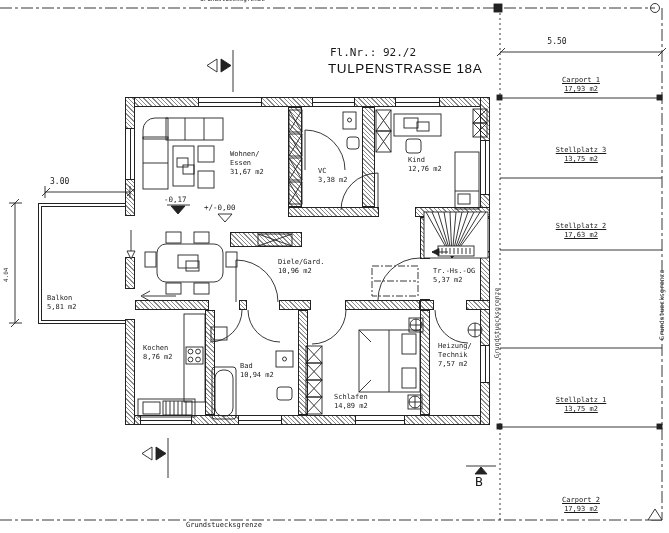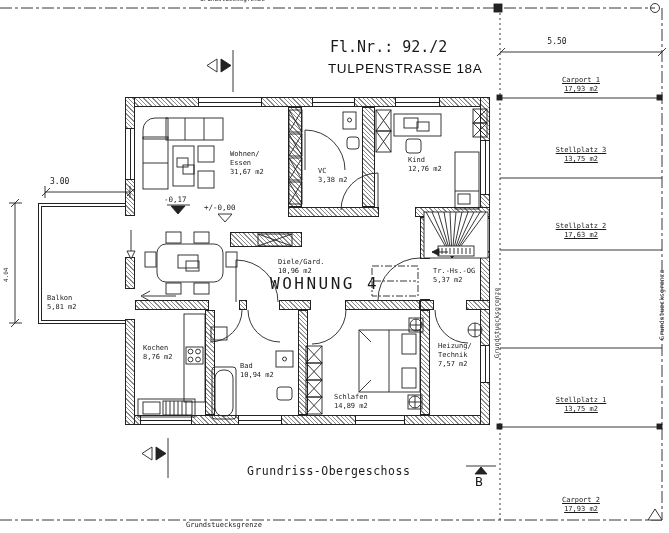--- a/index.html
+++ b/index.html
@@ -12,21 +12,21 @@
   .win{position:absolute;background:#fff;border:1px solid #222;z-index:3;box-sizing:border-box;}
   .win.h::after{content:"";position:absolute;left:0;right:0;top:50%;border-top:1px solid #222;}
   .win.v::after{content:"";position:absolute;top:0;bottom:0;left:50%;border-left:1px solid #222;}
   .lbl{position:absolute;font-size:7px;line-height:1.32;white-space:pre-line;z-index:10;}
   .dim{position:absolute;font-size:8px;z-index:10;}
   .vtext{position:absolute;writing-mode:vertical-rl;transform:rotate(180deg);font-size:6.5px;z-index:10;color:#333;}
   #balkon-outline{position:absolute;left:38px;top:203px;width:89px;height:119px;border:1px solid #222;z-index:1;}
   #balkon-outline::after{content:"";position:absolute;inset:2px;border:1px solid #222;}
   #street-name{position:absolute;left:328px;top:61px;font-family:"Liberation Sans",sans-serif;
         font-size:13.5px;letter-spacing:.6px;color:#111;z-index:10;}
-  #fl-nr{position:absolute;left:330px;top:38px;font-size:15px;z-index:10;}
+  #fl-nr{position:absolute;left:330px;top:46px;font-size:11px;z-index:10;}
   #apartment-label{position:absolute;left:270px;top:274px;font-size:16px;letter-spacing:2.5px;z-index:10;}
   #plan-title{position:absolute;left:247px;top:464px;font-size:11.5px;letter-spacing:.5px;z-index:10;}
   .park-lbl{position:absolute;left:502px;width:158px;text-align:center;font-size:7px;
         line-height:1.35;white-space:pre-line;z-index:10;text-decoration:underline;}
   svg{position:absolute;left:0;top:0;z-index:5;pointer-events:none;}
   .lvl{position:absolute;font-size:7.5px;z-index:10;}
   #b-letter{position:absolute;left:475px;top:474px;font-size:13px;z-index:10;}
 </style>
 </head>
 <body>
@@ -249,22 +249,20 @@
     <g>
       <path d="M131 230 V252"></path>
         <path d="M127 251 L131 259 L135 251 Z" fill="#fff"></path>
       <path d="M176 296 H143"></path>
         <path d="M150 291 L141 296 L150 301"></path>
     </g>
   </svg>
 
   <div id="fl-nr">Fl.Nr.: 92./2</div>
   <div id="street-name">TULPENSTRASSE 18A</div>
-  <div id="apartment-label">WOHNUNG 4</div>
-  <div id="plan-title">Grundriss-Obergeschoss</div>
 
   <div class="lbl" style="left:230px;top:150px">Wohnen/
 Essen
 31,67 m2</div>
   <div class="lbl" style="left:318px;top:167px">VC
 3,38 m2</div>
   <div class="lbl" style="left:408px;top:156px">Kind
 12,76 m2</div>
   <div class="lbl" style="left:278px;top:258px">Diele/Gard.
 10,96 m2</div>

